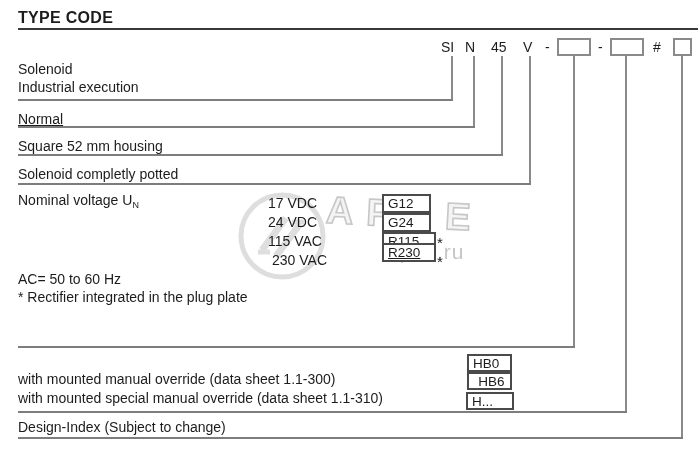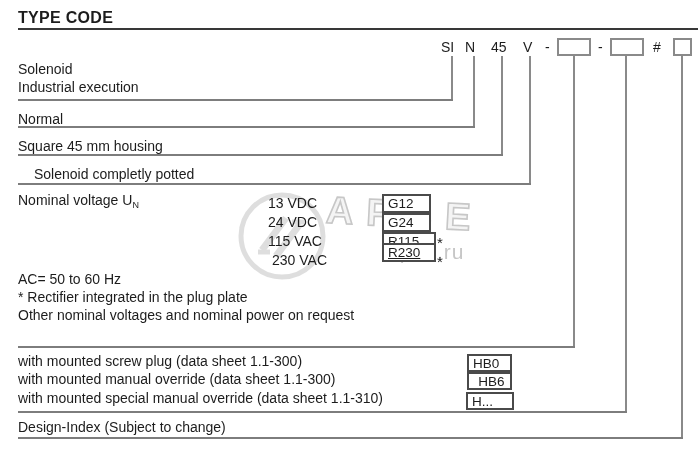--- a/index.html
+++ b/index.html
@@ -62,44 +62,42 @@
   <div class="hline" style="left:18px;top:99px;width:435px;"></div>
   <div class="hline" style="left:18px;top:126px;width:457px;"></div>
   <div class="hline" style="left:18px;top:154px;width:485px;"></div>
   <div class="hline" style="left:18px;top:183px;width:513px;"></div>
   <div class="hline" style="left:18px;top:346px;width:557px;"></div>
   <div class="hline" style="left:18px;top:411px;width:609px;"></div>
   <div class="hline" style="left:18px;top:437px;width:665px;"></div>
 
   <div class="t" style="left:18px;top:62px;">Solenoid</div>
   <div class="t" style="left:18px;top:80px;">Industrial execution</div>
-  <div class="t" style="left:18px;top:112px;">Normal</div>
-  <div class="t" style="left:18px;top:139px;">Square 45 mm housing</div>
-  <div class="t" style="left:34px;top:167px;">Solenoid completly potted</div>
+  <div class="t" style="left:18px;top:112px;text-decoration:underline;">Normal</div>
+  <div class="t" style="left:18px;top:139px;">Square 52 mm housing</div>
+  <div class="t" style="left:18px;top:167px;">Solenoid completly potted</div>
   <div class="t" style="left:18px;top:193px;text-align:center;"><span>Nominal voltage U</span><sub class="n">N</sub></div>
 
-  <div class="t" style="left:268px;top:196px;">13 VDC</div>
+  <div class="t" style="left:268px;top:196px;">17 VDC</div>
   <div class="vbox" style="left:382px;top:194px;width:41px;height:15px;">G12</div>
 
   <div class="t" style="left:268px;top:215px;">24 VDC</div>
   <div class="vbox" style="left:382px;top:213px;width:41px;height:15px;">G24</div>
 
   <div class="t" style="left:268px;top:234px;">115 VAC</div>
   <div class="vbox" style="left:382px;top:232px;width:46px;height:15px;">R115</div>
   <div class="star" style="left:437px;top:234px;">*</div>
 
   <div class="t" style="left:272px;top:253px;">230 VAC</div>
   <div class="vbox" style="left:382px;top:243px;width:46px;height:15px;text-decoration:underline;">R230</div>
   <div class="star" style="left:437px;top:253px;">*</div>
 
   <div class="t" style="left:18px;top:272px;">AC= 50 to 60 Hz</div>
   <div class="t" style="left:18px;top:290px;">* Rectifier integrated in the plug plate</div>
-  <div class="t" style="left:18px;top:308px;">Other nominal voltages and nominal power on request</div>
 
-  <div class="t" style="left:18px;top:354px;">with mounted screw plug (data sheet 1.1-300)</div>
   <div class="vbox" style="left:467px;top:354px;width:37px;height:14px;">HB0</div>
 
   <div class="t" style="left:18px;top:372px;">with mounted manual override (data sheet 1.1-300)</div>
   <div class="vbox" style="left:467px;top:372px;width:37px;height:14px;text-align:center;">HB6</div>
 
   <div class="t" style="left:18px;top:391px;">with mounted special manual override (data sheet 1.1-310)</div>
   <div class="vbox" style="left:466px;top:392px;width:40px;height:14px;">H...</div>
 
   <div class="t" style="left:18px;top:420px;">Design-Index (Subject to change)</div>
 

